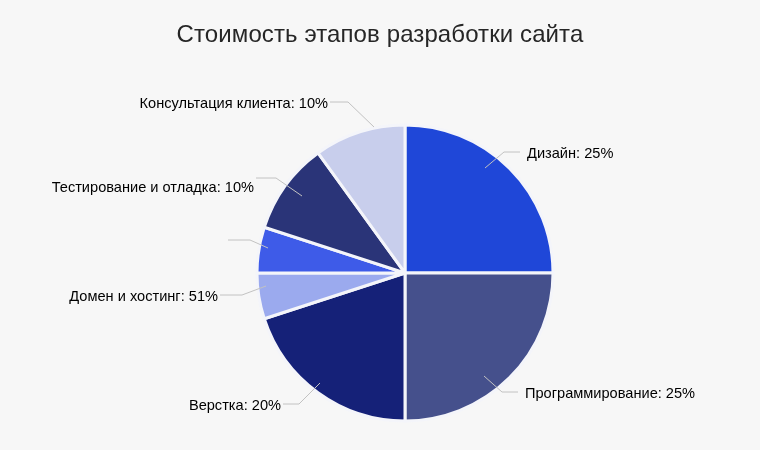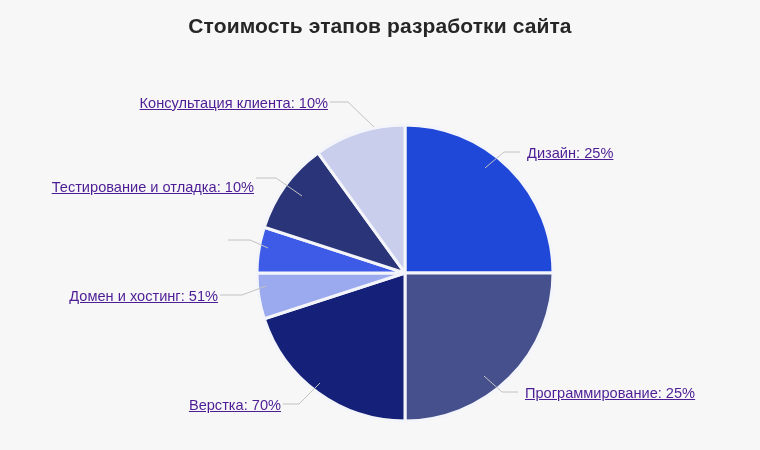--- a/index.html
+++ b/index.html
@@ -17,25 +17,25 @@
   #chart-root {
     position: absolute;
     left: 0;
     top: 0;
     width: 760px;
     height: 450px;
   }
   #chart-title {
     position: absolute;
     left: 0;
-    top: 14px;
+    top: 20px;
     width: 760px;
     text-align: center;
-    font-size: 21px;
-    font-weight: bold;
+    font-size: 24px;
+    font-weight: normal;
     color: #262626;
     letter-spacing: 0.1px;
   }
   svg.pie-svg {
     position: absolute;
     left: 0;
     top: 0;
     width: 760px;
     height: 450px;
     display: block;
@@ -46,24 +46,23 @@
     stroke-linejoin: round;
   }
   .leader-line {
     stroke: #c2c2c2;
     stroke-width: 1;
     fill: none;
   }
   .pie-label {
     position: absolute;
     font-size: 14.6px;
-    color: #4c1d95;
+    color: #000000;
     white-space: nowrap;
     line-height: 1.1;
-    text-decoration: underline;
   }
   .pie-label.right-side { text-align: center; }
   .pie-label.left-side  { text-align: right; }
 </style>
 </head>
 <body style="background: rgb(247, 247, 247);">
 
 <div id="chart-root">
 
   <div id="chart-title">Стоимость этапов разработки сайта</div>
@@ -98,19 +97,19 @@
     </g>
   </svg>
 
   <div class="pie-label left-side" style="right:432px; top:95px;">Консультация клиента: 10%</div>
 
   <div class="pie-label left-side" style="right:506px; top:171px;margin-top:8px;">Тестирование и отладка: 10%</div>
 
 
   <div class="pie-label left-side" style="right:542px; top:288px;">Домен и хостинг: 51%</div>
 
-  <div class="pie-label left-side" style="right:479px; top:397px;">Верстка: 70%</div>
+  <div class="pie-label left-side" style="right:479px; top:397px;">Верстка: 20%</div>
 
   <div class="pie-label right-side" style="left:527px; top:145px;">Дизайн: 25%</div>
 
   <div class="pie-label right-side" style="left:525px; top:385px;">Программирование: 25%</div>
 
 </div>
 
 </body></html>

